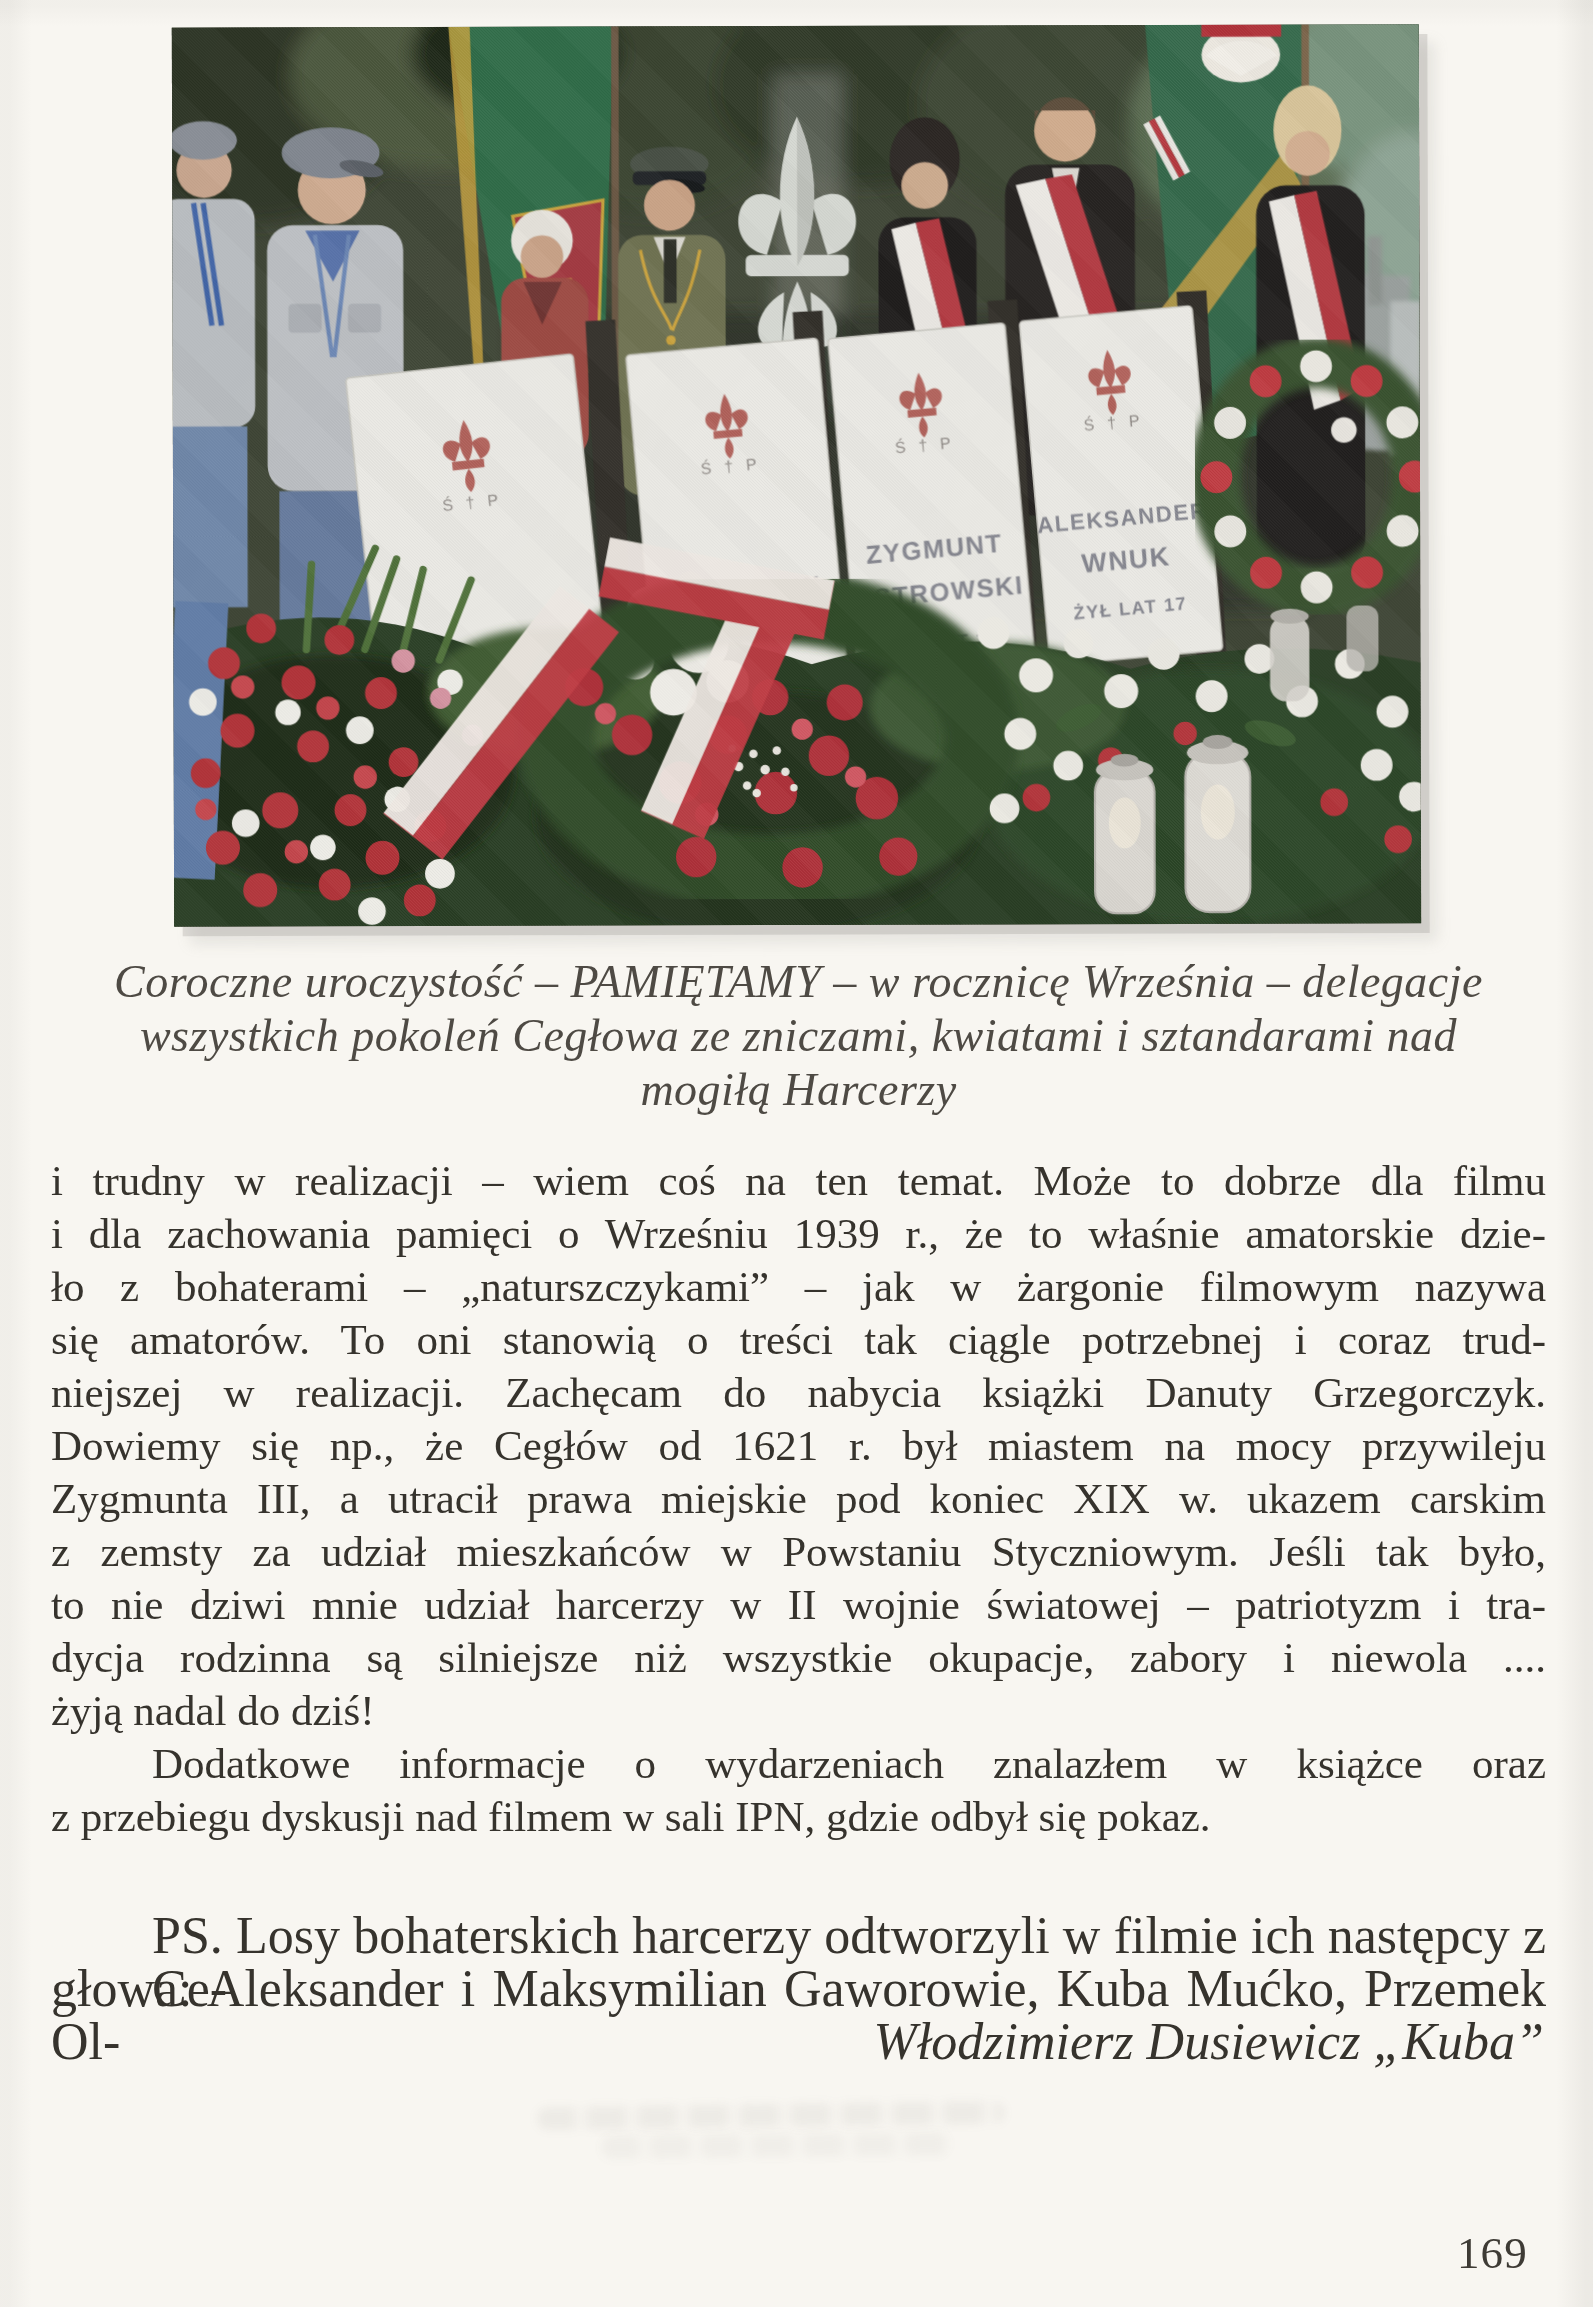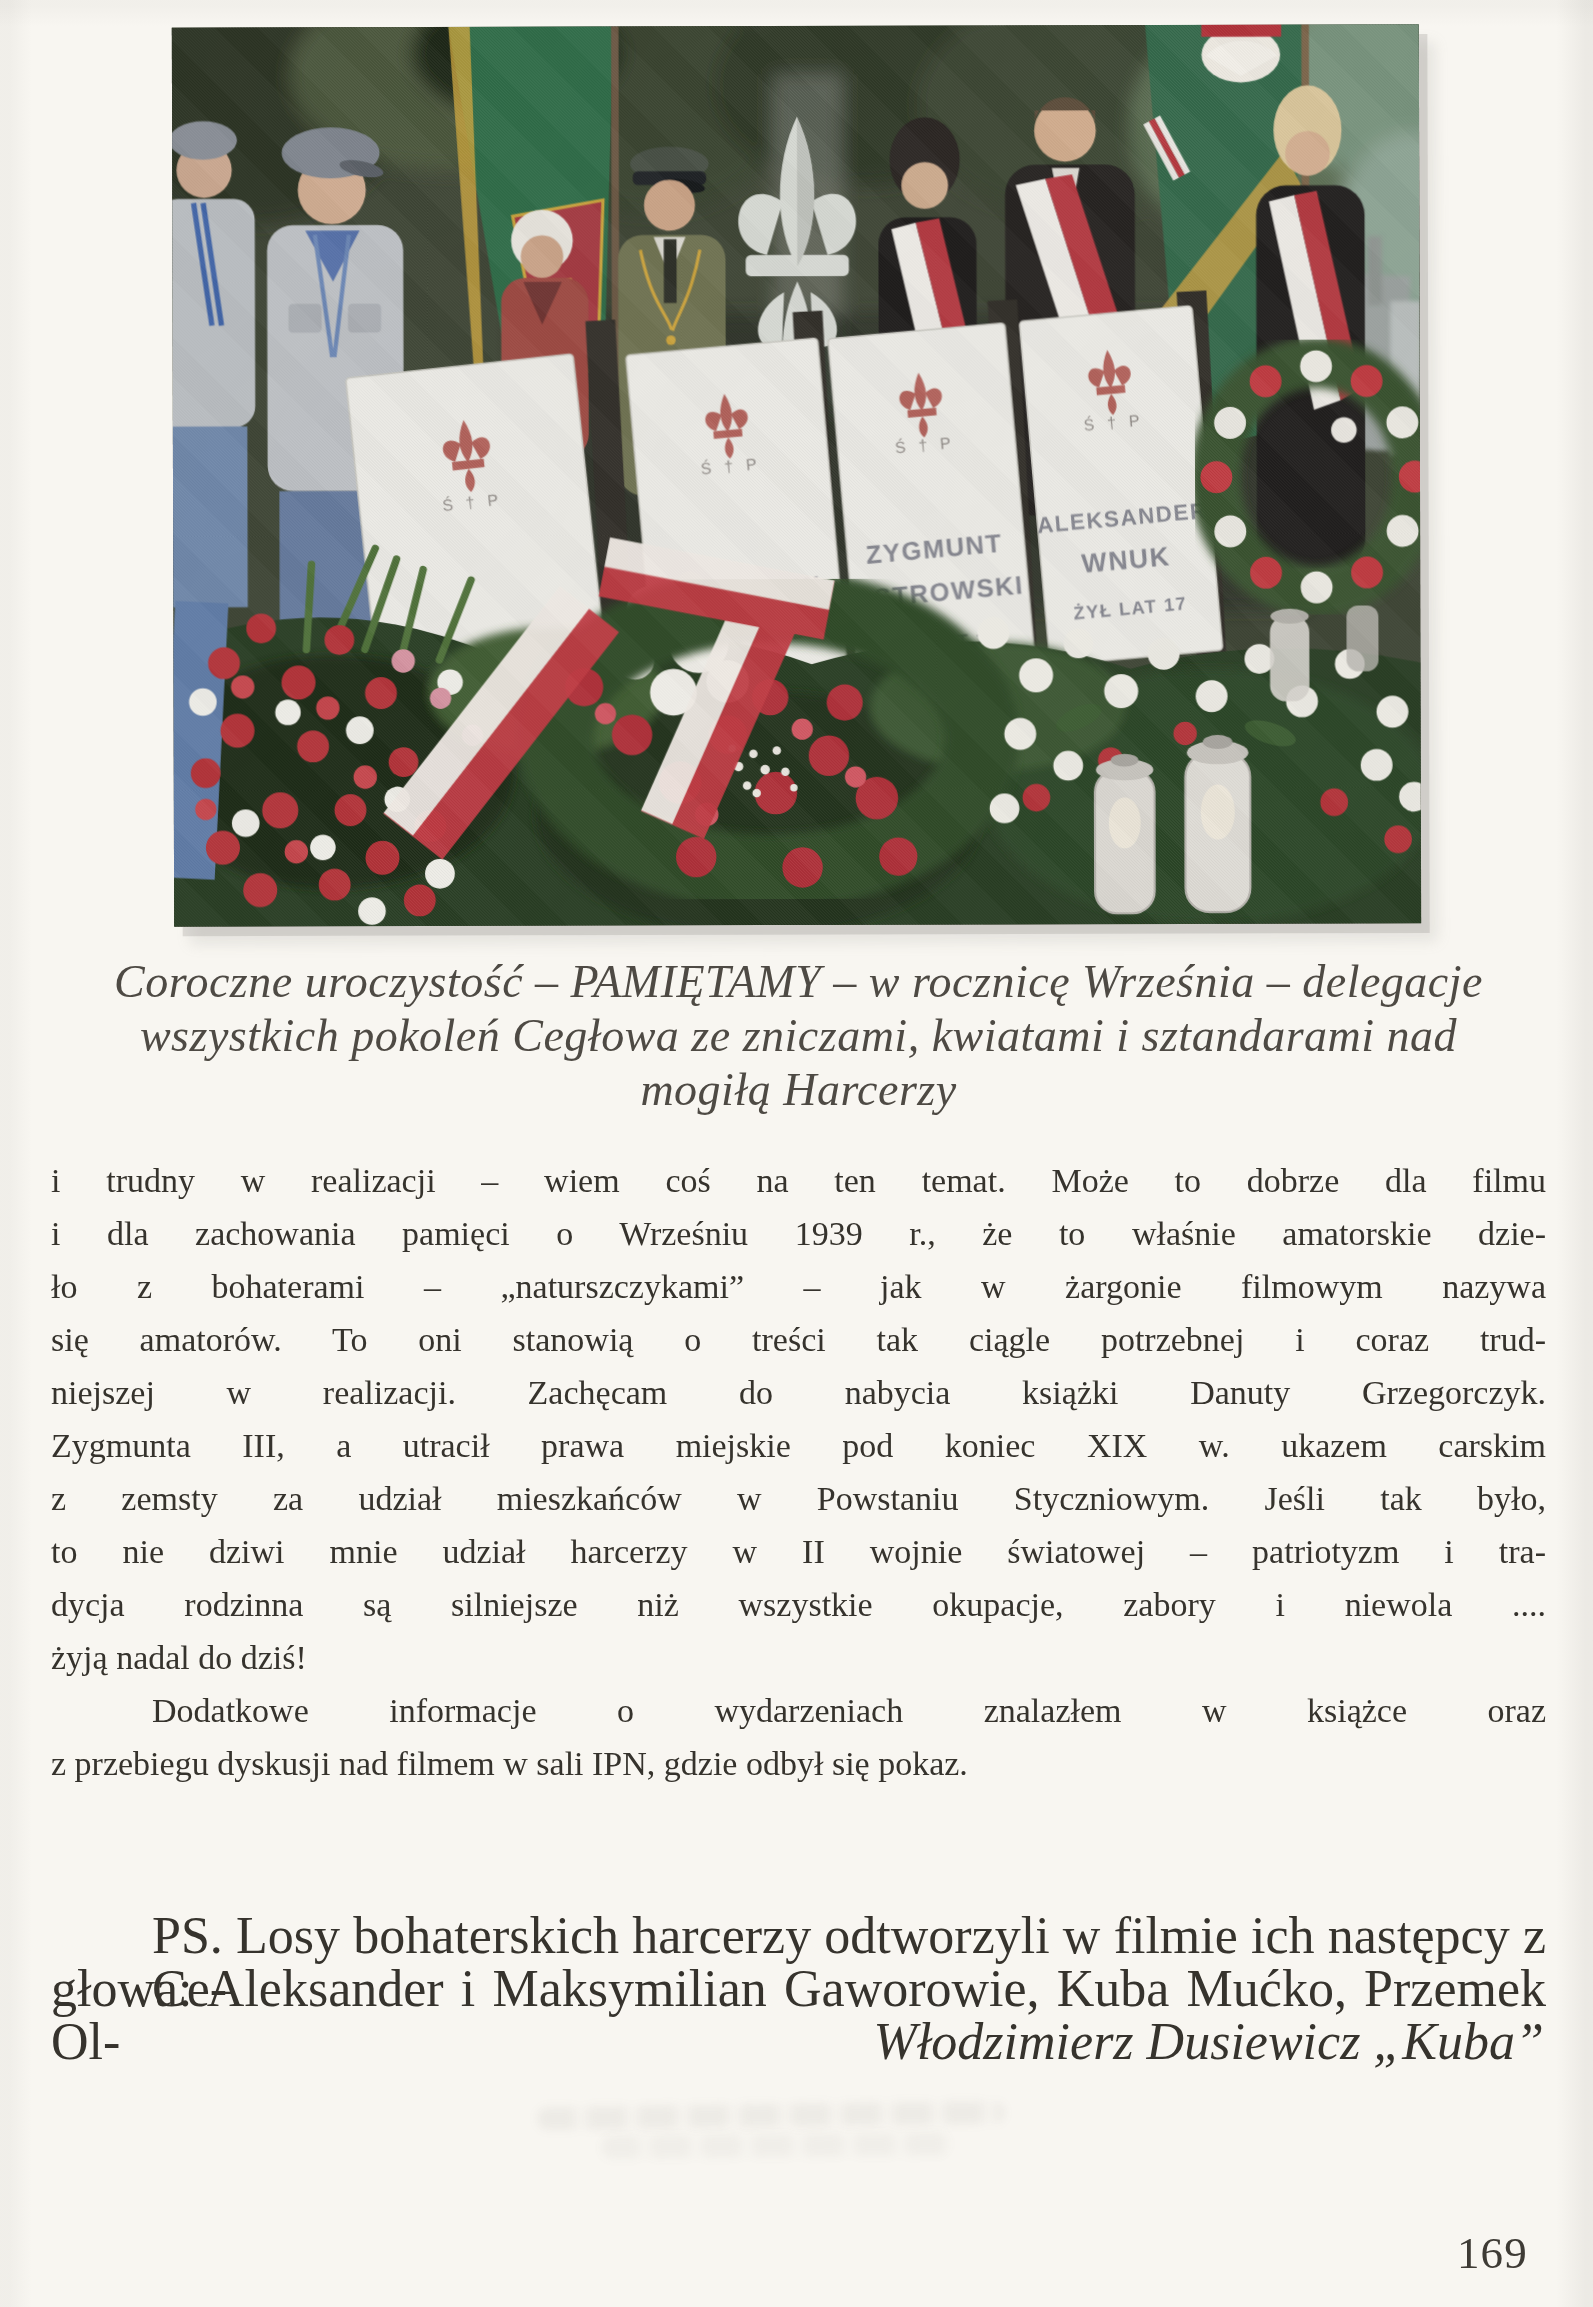--- a/index.html
+++ b/index.html
@@ -38,21 +38,21 @@
   .lily{fill:#a84a42;opacity:.85;}
   
   .caption{
     position:absolute;left:51px;top:955px;width:1495px;
     text-align:center;font-style:italic;font-size:46px;line-height:54px;
     color:#4e4a44;letter-spacing:0.5px;
   }
   
   .bodytext{
     position:absolute;left:51px;top:1154px;width:1495px;
-    font-size:34px;line-height:53px;color:#36332d;
+    font-size:43px;line-height:53px;color:#36332d;
   }
   .ps-block{
     position:absolute;left:51px;top:1909px;width:1495px;
     font-size:52px;line-height:53px;color:#36332d;
   }
   .ln{height:53px;white-space:nowrap;}
   .ln.j{white-space:normal;text-align:justify;text-align-last:justify;}
   .ln.indent{padding-left:101px;}
   .ln.sig{text-align:right;font-style:italic;white-space:normal;text-align-last:right;padding-right:2.1px;}
   
@@ -460,20 +460,21 @@
     <div>wszystkich pokoleń Cegłowa ze zniczami, kwiatami i sztandarami nad</div>
     <div>mogiłą Harcerzy</div>
   </div>
 
   <div class="bodytext">
     <div class="ln j">i trudny w realizacji – wiem coś na ten temat. Może to dobrze dla filmu</div>
     <div class="ln j">i dla zachowania pamięci o Wrześniu 1939 r., że to właśnie amatorskie dzie-</div>
     <div class="ln j">ło z bohaterami – „naturszczykami” – jak w żargonie filmowym nazywa</div>
     <div class="ln j">się amatorów. To oni stanowią o treści tak ciągle potrzebnej i coraz trud-</div>
     <div class="ln j">niejszej w realizacji. Zachęcam do nabycia książki Danuty Grzegorczyk.</div>
+    <div class="ln j">Dowiemy się np., że Cegłów od 1621 r. był miastem na mocy przywileju</div>
     <div class="ln j">Zygmunta III, a utracił prawa miejskie pod koniec XIX w. ukazem carskim</div>
     <div class="ln j">z zemsty za udział mieszkańców w Powstaniu Styczniowym. Jeśli tak było,</div>
     <div class="ln j">to nie dziwi mnie udział harcerzy w II wojnie światowej – patriotyzm i tra-</div>
     <div class="ln j">dycja rodzinna są silniejsze niż wszystkie okupacje, zabory i niewola ....</div>
     <div class="ln">żyją nadal do dziś!</div>
     <div class="ln j indent">Dodatkowe informacje o wydarzeniach znalazłem w książce oraz</div>
     <div class="ln">z przebiegu dyskusji nad filmem w sali IPN, gdzie odbył się pokaz.</div>
   </div>
 
   <div class="ps-block">

